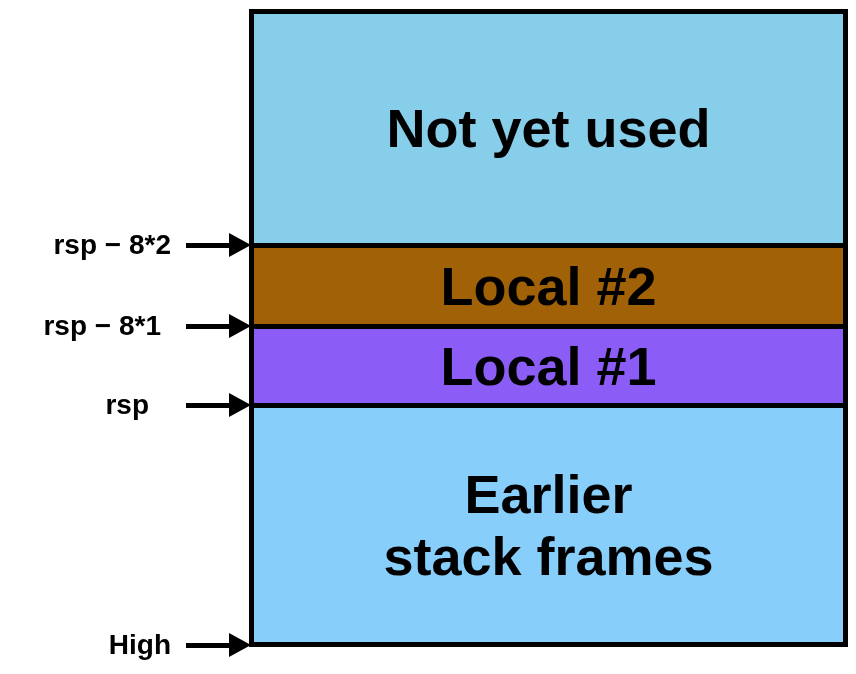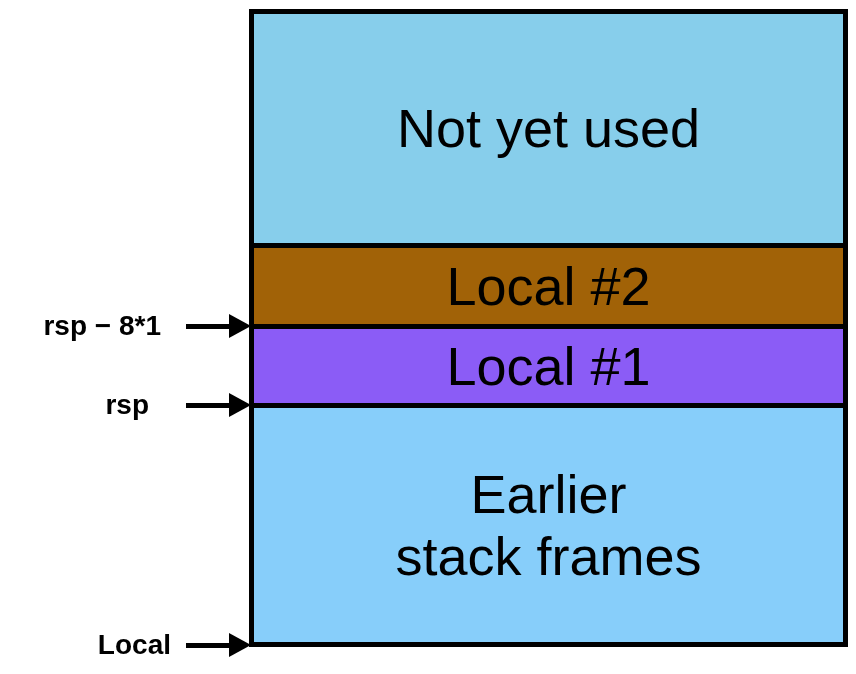--- a/index.html
+++ b/index.html
@@ -27,20 +27,21 @@
     box-sizing: border-box;
     border: 5px solid #000000;
     display: flex;
     flex-direction: column;
   }
   .region {
     flex: none;
     display: flex;
     align-items: center;
     justify-content: center;
+    font-weight: bold;
   }
   .region-label {
     font-size: 54px;
     line-height: 1.15;
     text-align: center;
     white-space: pre-line;
   }
   .region-not-yet-used   { height: 229px; background: #87CEEB; }
   .region-local-2        { height: 76px;  background: #a16207; }
   .region-local-1        { height: 74px;  background: #8b5cf6; }
@@ -85,39 +86,46 @@
     border-top: 12px solid transparent;
     border-bottom: 12px solid transparent;
     border-left: 22px solid #000000;
   }
 </style>
 </head>
 <body>
 
 <div class="canvas">
 
+  <div class="pointer-row pointer-rsp-minus-8x2">
+    <span class="pointer-label">rsp − 8*2</span>
+    <span class="arrow">
+      <span class="arrow-shaft"></span>
+      <span class="arrow-head"></span>
+    </span>
+  </div>
 
   <div class="pointer-row pointer-rsp-minus-8x1">
     <span class="pointer-label">rsp − 8*1</span>
     <span class="arrow">
       <span class="arrow-shaft"></span>
       <span class="arrow-head"></span>
     </span>
   </div>
 
   <div class="pointer-row pointer-rsp">
     <span class="pointer-label">rsp</span>
     <span class="arrow">
       <span class="arrow-shaft"></span>
       <span class="arrow-head"></span>
     </span>
   </div>
 
   <div class="pointer-row pointer-high">
-    <span class="pointer-label">Local</span>
+    <span class="pointer-label">High</span>
     <span class="arrow">
       <span class="arrow-shaft"></span>
       <span class="arrow-head"></span>
     </span>
   </div>
 
   <div class="stack-box">
 
     <div class="region region-not-yet-used">
       <span class="region-label">Not yet used</span>

